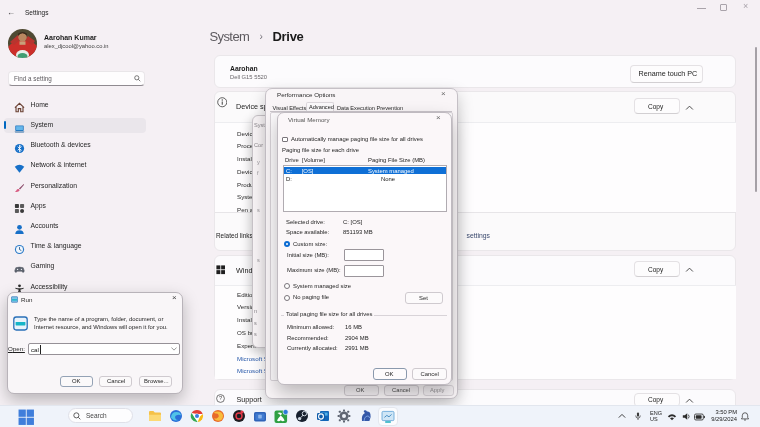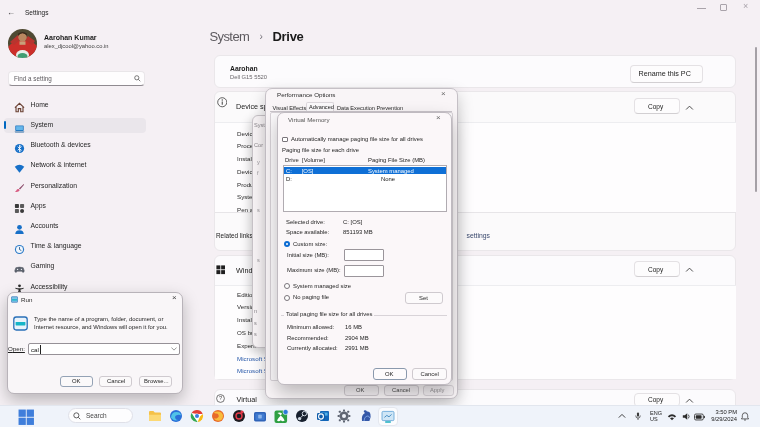--- a/index.html
+++ b/index.html
@@ -105,21 +105,21 @@
 <div class="ab" style="left:697px;top:7.5px;width:9px;height:1px;background:#a9a3aa;"></div>
 <div class="ab" style="left:720px;top:4px;width:7px;height:7px;border:1px solid #a9a3aa;border-radius:1px;"></div>
 <div class="ab txt" style="left:743px;top:1px;font-size:9px;color:#a9a3aa;">×</div>
 
 <div class="ab" style="left:754.5px;top:47px;width:2px;height:145px;background:#a5a0a6;border-radius:1px;"></div>
 
 <div class="ab" style="left:213.5px;top:55px;width:522.5px;height:32.5px;background:#fcfbfd;border:0.5px solid #eae7ea;border-radius:6px;"></div>
 <div class="ab txt" style="left:230px;top:65px;font-size:6.8px;font-weight:bold;color:#1c1c1c;">Aarohan</div>
 <div class="ab txt" style="left:230px;top:74px;font-size:5.8px;color:#6a676b;">Dell G15 5520</div>
 <div class="ab" style="left:630px;top:64.5px;width:73px;height:18px;background:#fdfcfd;border:0.5px solid #e4e1e4;border-bottom-color:#d2cfd2;border-radius:4px;"></div>
-<div class="ab txt" style="left:638.5px;top:69px;font-size:7.2px;color:#222;">Rename this PC</div>
+<div class="ab txt" style="left:638.5px;top:69px;font-size:7.2px;color:#222;">Rename touch PC</div>
 
 <div class="ab" style="left:213.5px;top:90.5px;width:522.5px;height:160px;background:#fbfafb;border:0.5px solid #eae7ea;border-radius:6px;"></div>
 <div class="ab" style="left:214.5px;top:122px;width:521px;height:90.5px;background:#fefdfe;border-top:0.5px solid #ededf0;border-bottom:0.5px solid #e7e5e8;"></div>
 <svg class="ab" style="left:216.5px;top:97px;" width="10.5" height="10.5" viewBox="0 0 12 12">
     <circle cx="6" cy="6" r="5.2" fill="none" stroke="#4a4a4a" stroke-width="1"></circle>
     <line x1="6" y1="5.2" x2="6" y2="8.8" stroke="#4a4a4a" stroke-width="1.2"></line>
     <circle cx="6" cy="3.4" r="0.8" fill="#4a4a4a"></circle>
   </svg>
 <div class="ab txt" style="left:236px;top:101.5px;font-size:7.2px;color:#1b1b1b;">Device specifications</div>
 <div class="ab" style="left:634px;top:97.8px;width:46px;height:16.5px;background:#fdfcfd;border:0.5px solid #e4e1e4;border-bottom-color:#d2cfd2;border-radius:4px;"></div>
@@ -161,21 +161,21 @@
     <div class="ab txt" style="left:237px;top:341.7px;font-size:6.2px;color:#2a2a2a;">Experience</div>
     <div class="ab txt" style="left:237px;top:354.5px;font-size:6.2px;color:#2456a8;">Microsoft Services Agreement</div>
     <div class="ab txt" style="left:237px;top:367.3px;font-size:6.2px;color:#2456a8;">Microsoft Software License Terms</div>
   </div>
 
 <div class="ab" style="left:214px;top:389px;width:522px;height:30px;background:#fcfbfd;border:0.5px solid #eae7ea;border-radius:6px;"></div>
 <svg class="ab" style="left:215.5px;top:393.5px;" width="9" height="9" viewBox="0 0 12 12">
     <circle cx="6" cy="6" r="5.2" fill="none" stroke="#4a4a4a" stroke-width="1"></circle>
     <text x="6" y="8.6" font-size="7.5" text-anchor="middle" fill="#4a4a4a" font-family="Liberation Sans">?</text>
   </svg>
-<div class="ab txt" style="left:236.5px;top:394.5px;font-size:7.2px;color:#1b1b1b;">Virtual</div>
+<div class="ab txt" style="left:236.5px;top:394.5px;font-size:7.2px;color:#1b1b1b;">Support</div>
 <div class="ab" style="left:634px;top:392.5px;width:46px;height:14px;background:#fdfcfd;border:0.5px solid #e4e1e4;border-radius:4px;"></div>
 <div class="ab txt" style="left:648px;top:396px;font-size:6.5px;color:#222;">Copy</div>
 <svg class="ab" style="left:685px;top:398px;" width="9" height="6" viewBox="0 0 12 8">
     <path d="M1.5 6 L6 1.5 L10.5 6" fill="none" stroke="#3a3a3a" stroke-width="1.2"></path>
   </svg>
 
 <div class="ab" style="left:252px;top:115px;width:30px;height:233px;background:#f8f4f6;border:0.5px solid #c8c3c8;border-radius:6px;box-shadow:-3px 4px 10px rgba(0,0,0,0.18);"></div>
 <div class="ab txt" style="left:254px;top:121.5px;font-size:5.6px;color:#8a868b;">Syst</div>
 <div class="ab txt" style="left:254px;top:142px;font-size:5.6px;color:#8a868b;">Cor</div>
 <div class="ab txt" style="left:257px;top:159px;font-size:5.6px;color:#9a969b;">y</div>

